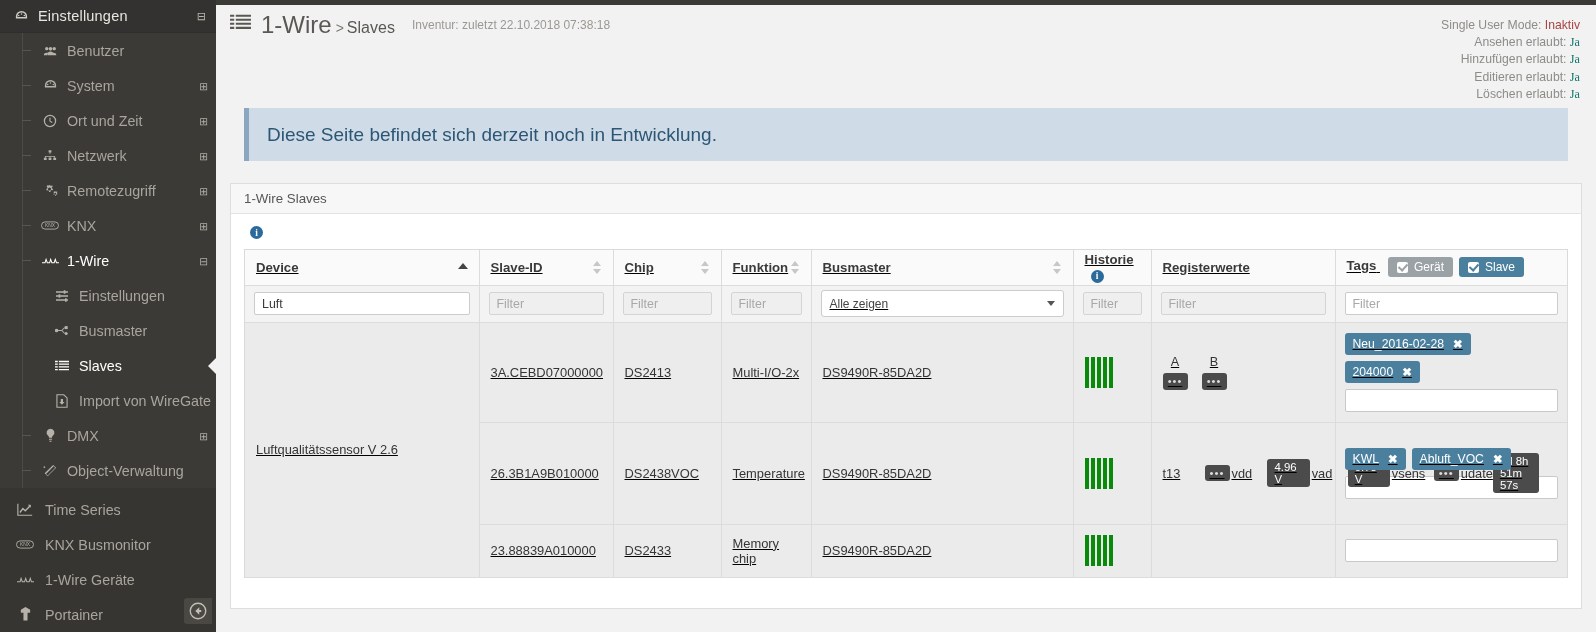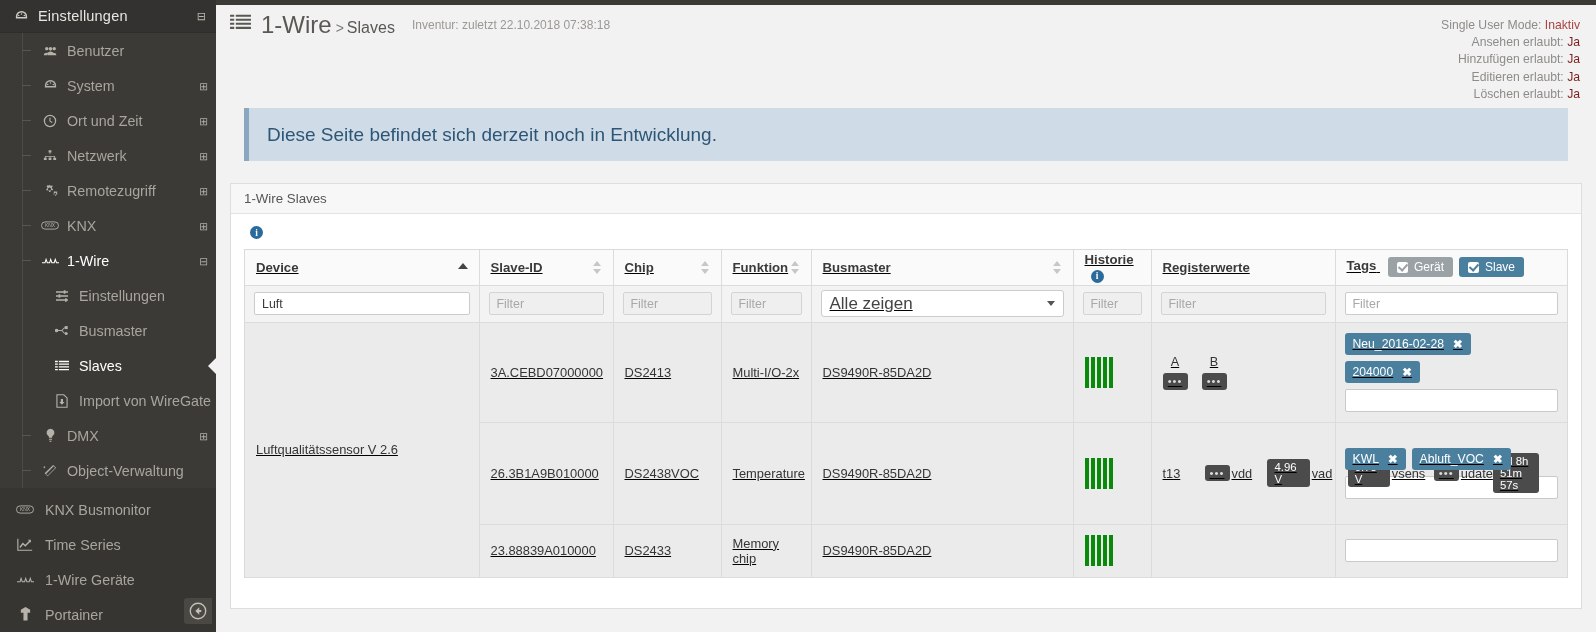--- a/index.html
+++ b/index.html
@@ -103,21 +103,21 @@
   .pt-sub { font-size: 16px; color:#5a5853; line-height:1; padding-bottom:1px;}
   .pt-meta {
     position:absolute; left: 196px; top: 13px;
     font-size: 12px; color:#9a9892;
   }
   .perm-box {
     position:absolute; right:16px; top:12px;
     text-align:right; font-size:12.2px; color:#8e8c87; line-height:17.2px;
   }
   .perm-box .val-no { color:#a94442; }
-  .perm-box .val-yes { color:#7f1d1d; }
+  .perm-box .val-yes { color:#0f766e;font-family:Liberation Serif, serif; }
 
   #alert {
     margin: 0 28px;
     background:#cfdce8;
     border-left: 5px solid #8ba7bf;
     height: 53px;
     display:flex; align-items:center;
     padding-left: 18px;
     color:#2d5675;
     font-size: 19px;
@@ -190,21 +190,21 @@
   }
   .fin {
     width:100%; height:23px; border:1px solid #ccc; background:#fff; border-radius:2px;
     font-size:12.4px; color:#3a3a3a; padding:0 7px; font-family:"Liberation Sans",sans-serif;
     outline:none;
   }
   .fin::placeholder { color:#a8a8a8; }
   .fin.dim { background:#efefef; border-color:#d4d4d4; }
   .fsel {
     width:100%; height:27px; border:1px solid #ccc; background:#fff; border-radius:3px;
-    font-size:17px; color:#444; padding:0 8px;
+    font-size:12px; color:#444; padding:0 8px;
     display:flex; align-items:center; justify-content:space-between;
   }
   .caret-dn { width:0;height:0;border-left:4.5px solid transparent;border-right:4.5px solid transparent;border-top:5.5px solid #555; }
 
   tbody td {
     background:#ebebeb; padding: 0 11px;
     font-size:12.9px; color:#353535;
     border-bottom:1px solid #dcdcdc;
   }
   tbody tr td.dev-cell { vertical-align: middle; }
@@ -402,36 +402,36 @@
             <path fill="currentColor" d="M1.4 1.9 2 3l1.1.5L2 4 1.4 5.1.9 4 0 3.5 1 3z"></path>
           </svg>
       </span>
       <span class="lbl">Object-Verwaltung</span>
     </div>
   </div>
 
   <div class="sb-flat sb-divider-block">
     <div class="sb-item">
       <span class="ic">
-        <svg width="18" height="9" viewBox="0 0 22 10">
-            <rect x=".6" y=".6" width="20.8" height="8.8" rx="4.4" fill="none" stroke="currentColor" stroke-width="1.1"></rect>
-            <text x="11" y="7.1" font-size="6" font-family="Liberation Sans, sans-serif" fill="currentColor" text-anchor="middle">KNX</text>
-          </svg>
-      </span>
-      <span class="lbl">KNX Busmonitor</span>
-    </div>
-    <div class="sb-item">
-      <span class="ic">
         <svg width="16" height="13" viewBox="0 0 17 14">
             <path fill="none" stroke="currentColor" stroke-width="1.2" d="M.8.8v12.4h15.4"></path>
             <path fill="none" stroke="currentColor" stroke-width="1.5" d="M3 10.2 6.2 6l2.6 2.4L14.4 2.6"></path>
             <path fill="currentColor" d="M11.6 2h3v3z"></path>
           </svg>
       </span>
       <span class="lbl">Time Series</span>
+    </div>
+    <div class="sb-item">
+      <span class="ic">
+        <svg width="18" height="9" viewBox="0 0 22 10">
+            <rect x=".6" y=".6" width="20.8" height="8.8" rx="4.4" fill="none" stroke="currentColor" stroke-width="1.1"></rect>
+            <text x="11" y="7.1" font-size="6" font-family="Liberation Sans, sans-serif" fill="currentColor" text-anchor="middle">KNX</text>
+          </svg>
+      </span>
+      <span class="lbl">KNX Busmonitor</span>
     </div>
     <div class="sb-item">
       <span class="ic">
         <svg width="17" height="10" viewBox="0 0 20 10">
             <path fill="none" stroke="currentColor" stroke-width="1.2" d="M0 7h3.6l1.2-4 1.4 4H9l1.2-4 1.4 4h2.8l1.2-4 1.4 4H20"></path>
           </svg>
       </span>
       <span class="lbl">1-Wire Geräte</span>
     </div>
     <div class="sb-item">

